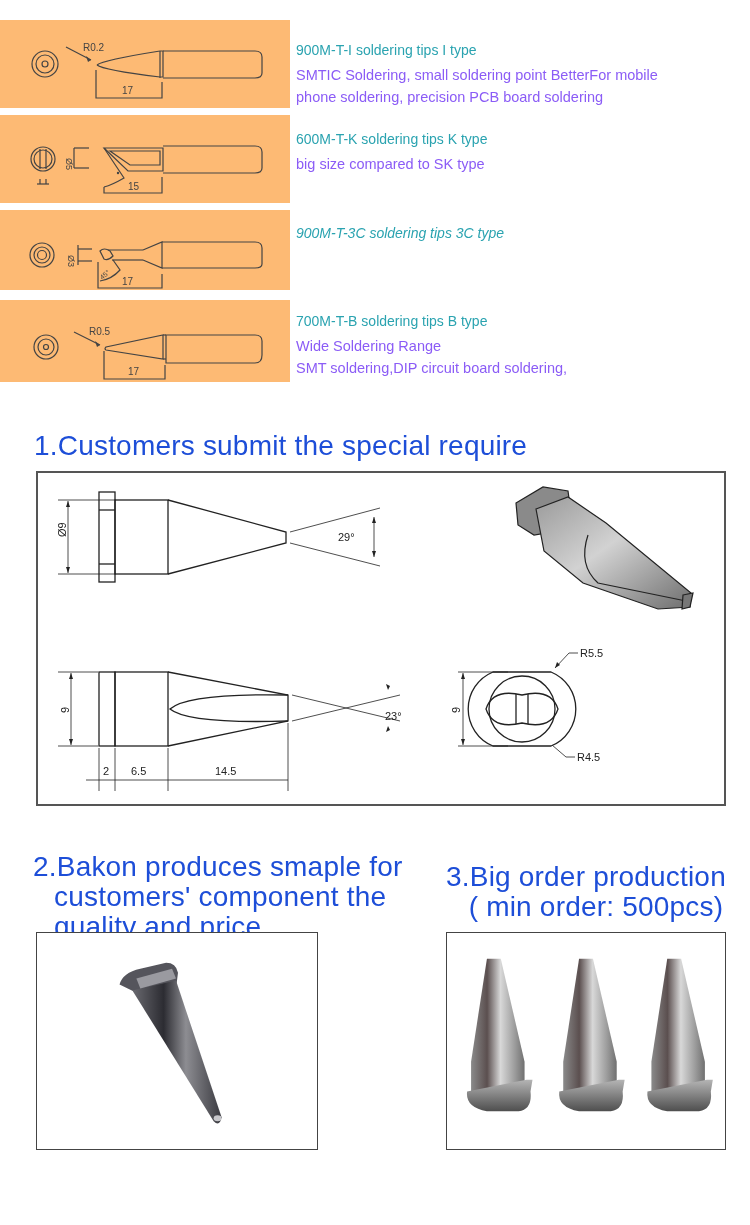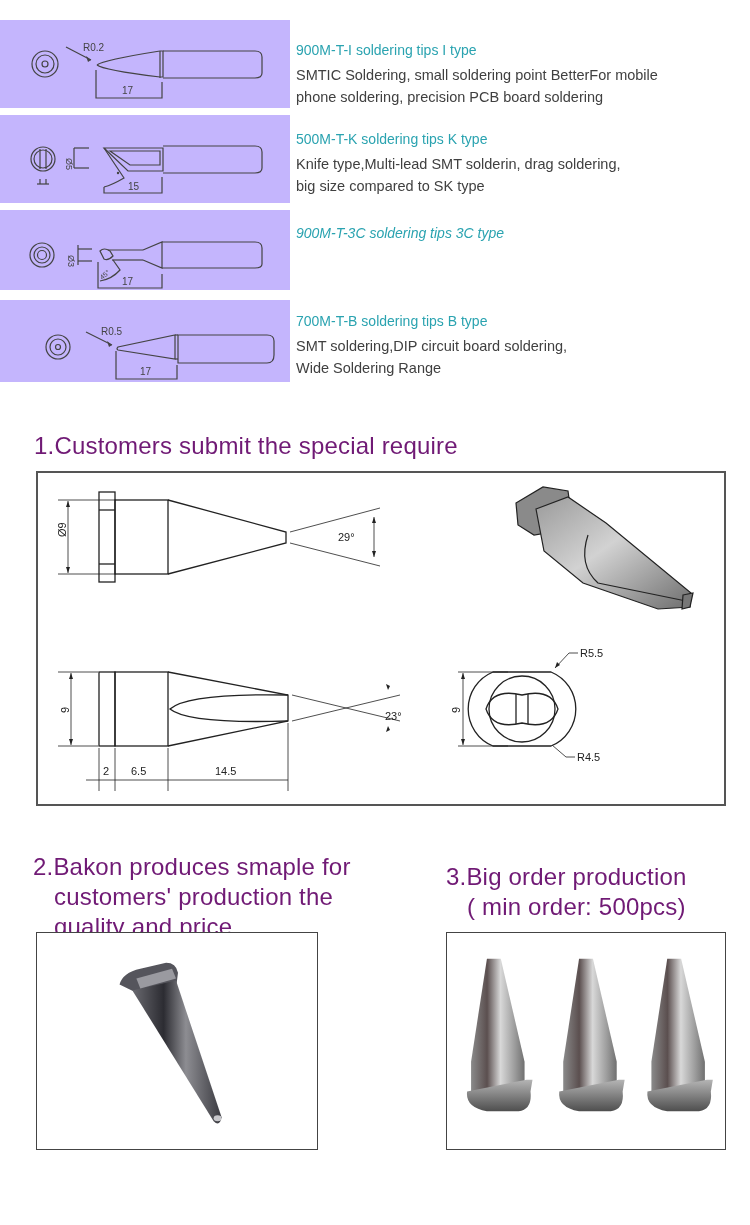--- a/index.html
+++ b/index.html
@@ -1,26 +1,26 @@
 <!DOCTYPE html>
 <html><head>
   <meta charset="utf-8">
   <style>
     * { margin: 0; padding: 0; box-sizing: border-box; }
     html, body { width: 750px; height: 1225px; background: #ffffff; overflow: hidden; }
     body { position: relative; font-family: "Liberation Sans", sans-serif; color: #222; }
 
     .tip-row { position: absolute; left: 0; width: 750px; }
-    .tip-drawing { position: absolute; left: 0; top: 0; width: 290px; height: 88px; background: #c4b5fd; }
+    .tip-drawing { position: absolute; left: 0; top: 0; width: 290px; height: 88px; background: #fdba74; }
     .tip-drawing svg { width: 290px; height: 88px; display: block; }
     .tip-text { position: absolute; left: 296px; top: 0; }
     .tip-title { color: #2aa3b0; font-size: 14px; line-height: 20px; white-space: nowrap; }
-    .tip-desc { color: #404040; font-size: 14.5px; line-height: 22px; margin-top: 4px; white-space: nowrap; }
-
-    .step-heading { position: absolute; color: #701a75; font-size: 24px; line-height: 30px; white-space: nowrap; letter-spacing: 0.2px; }
+    .tip-desc { color: #8b5cf6; font-size: 14.5px; line-height: 22px; margin-top: 4px; white-space: nowrap; }
+
+    .step-heading { position: absolute; color: #1d4ed8; font-size: 28px; line-height: 30px; white-space: nowrap; letter-spacing: 0.2px; }
 
     .spec-box { position: absolute; left: 36px; top: 471px; width: 690px; height: 335px; border: 2px solid #555; background: #fff; }
     .spec-box svg { width: 686px; height: 331px; display: block; }
 
     .photo-box { position: absolute; border: 1.5px solid #444; background: #fff; overflow: hidden; }
     .photo-box svg { width: 100%; height: 100%; display: block; }
   </style>
 </head>
 <body>
 
@@ -70,23 +70,22 @@
         <path d="M104 33 L124 63 Q112 70 104 72"></path>
         <path d="M163 31 L255 31 Q262 31 262 37 L262 53 Q262 58 255 58 L163 58"></path>
         <polyline points="104,72 104,78 162,78 162,62"></polyline>
       </g>
       <circle cx="118" cy="58" r="1.2" fill="#444"></circle>
       <text x="70" y="47" font-size="9" fill="#444" font-family="Liberation Sans, sans-serif" transform="rotate(90 70 43)">Ø5</text>
       <text x="128" y="75" font-size="10" fill="#444" font-family="Liberation Sans, sans-serif">15</text>
     </svg>
   </div>
   <div class="tip-text" style="top:14px;">
-    <div class="tip-title">500M-T-K soldering tips K type</div>
+    <div class="tip-title">600M-T-K soldering tips K type</div>
     <div class="tip-desc">
-      <div>Knife type,Multi-lead SMT solderin, drag soldering,</div>
       <div>big size compared to SK type</div>
     </div>
   </div>
 </div>
 
 <div class="tip-row" style="top:210px;height:82px;">
   <div class="tip-drawing" style="height:80px;">
     <svg viewBox="0 0 290 80">
       <g fill="none" stroke="#444" stroke-width="1.2">
         <circle cx="42" cy="41" r="12"></circle>
@@ -107,43 +106,43 @@
       <text x="100" y="64" font-size="7" fill="#444" font-family="Liberation Sans, sans-serif" transform="rotate(-40 104 62)">45°</text>
       <text x="122" y="71" font-size="10" fill="#444" font-family="Liberation Sans, sans-serif">17</text>
     </svg>
   </div>
   <div class="tip-text" style="top:13px;font-style:italic;">
     <div class="tip-title">900M-T-3C soldering tips 3C type</div>
   </div>
 </div>
 
 <div class="tip-row" style="top:300px;height:85px;">
-  <div class="tip-drawing" style="height:82px;padding-left:12px;">
+  <div class="tip-drawing" style="height:82px;">
     <svg viewBox="0 0 290 82">
       <g fill="none" stroke="#444" stroke-width="1.2">
         <circle cx="46" cy="44" r="12"></circle>
           <circle cx="46" cy="44" r="8"></circle>
           <circle cx="46" cy="44" r="2.5"></circle>
         <path d="M106 44 Q104 46 106 47 L163 56 L163 32 Z"></path>
         <line x1="163" y1="32" x2="166" y2="32"></line>
           <line x1="163" y1="56" x2="166" y2="56"></line>
         <path d="M166 32 L255 32 Q262 32 262 38 L262 52 Q262 60 255 60 L166 60 Z"></path>
         <polyline points="104,48 104,76 165,76 165,62"></polyline>
       </g>
       <line x1="74" y1="29" x2="100" y2="42" stroke="#444" stroke-width="1.2"></line>
       <polygon points="100,42 95,38 97,44" fill="#444"></polygon>
       <text x="89" y="32" font-size="10" fill="#444" font-family="Liberation Sans, sans-serif">R0.5</text>
       <text x="128" y="72" font-size="10" fill="#444" font-family="Liberation Sans, sans-serif">17</text>
     </svg>
   </div>
   <div class="tip-text" style="top:11px;">
     <div class="tip-title">700M-T-B soldering tips B type</div>
     <div class="tip-desc">
+      <div>Wide Soldering Range</div>
       <div>SMT soldering,DIP circuit board soldering,</div>
-      <div>Wide Soldering Range</div>
     </div>
   </div>
 </div>
 
 <div class="step-heading" style="left:34px;top:431px;">1.Customers submit the special require</div>
 
 <div class="spec-box">
   <svg viewBox="0 0 686 331">
     <g fill="none" stroke="#222" stroke-width="1.3" font-family="Liberation Sans, sans-serif">
 
@@ -225,21 +224,21 @@
       <path d="M478 30 L505 14 L530 18 L533 40 L520 58 L496 62 L480 52 Z" fill="#8a8a8a"></path>
       <path d="M498 36 L530 24 L568 50 L653 120 L652 134 L620 136 L545 110 L506 78 Z" fill="url(#metal3d)"></path>
       <path d="M550 62 Q540 92 560 110 L648 128" fill="none"></path>
       <path d="M645 122 L655 120 L652 134 L644 136 Z" fill="#777"></path>
     </g>
   </svg>
 </div>
 
 <div class="step-heading" style="left:33px;top:852px;line-height:30px;">
   <div>2.Bakon produces smaple for</div>
-  <div style="padding-left:21px;">customers' production the</div>
+  <div style="padding-left:21px;">customers' component the</div>
   <div style="padding-left:21px;">quality and price</div>
 </div>
 
 <div class="step-heading" style="left:446px;top:862px;line-height:30px;text-align:center;">
   <div>3.Big order production</div>
   <div style="padding-left:20px;">( min order: 500pcs)</div>
 </div>
 
 <div class="photo-box" style="left:36px;top:932px;width:282px;height:218px;">
   <svg viewBox="0 0 282 218">

